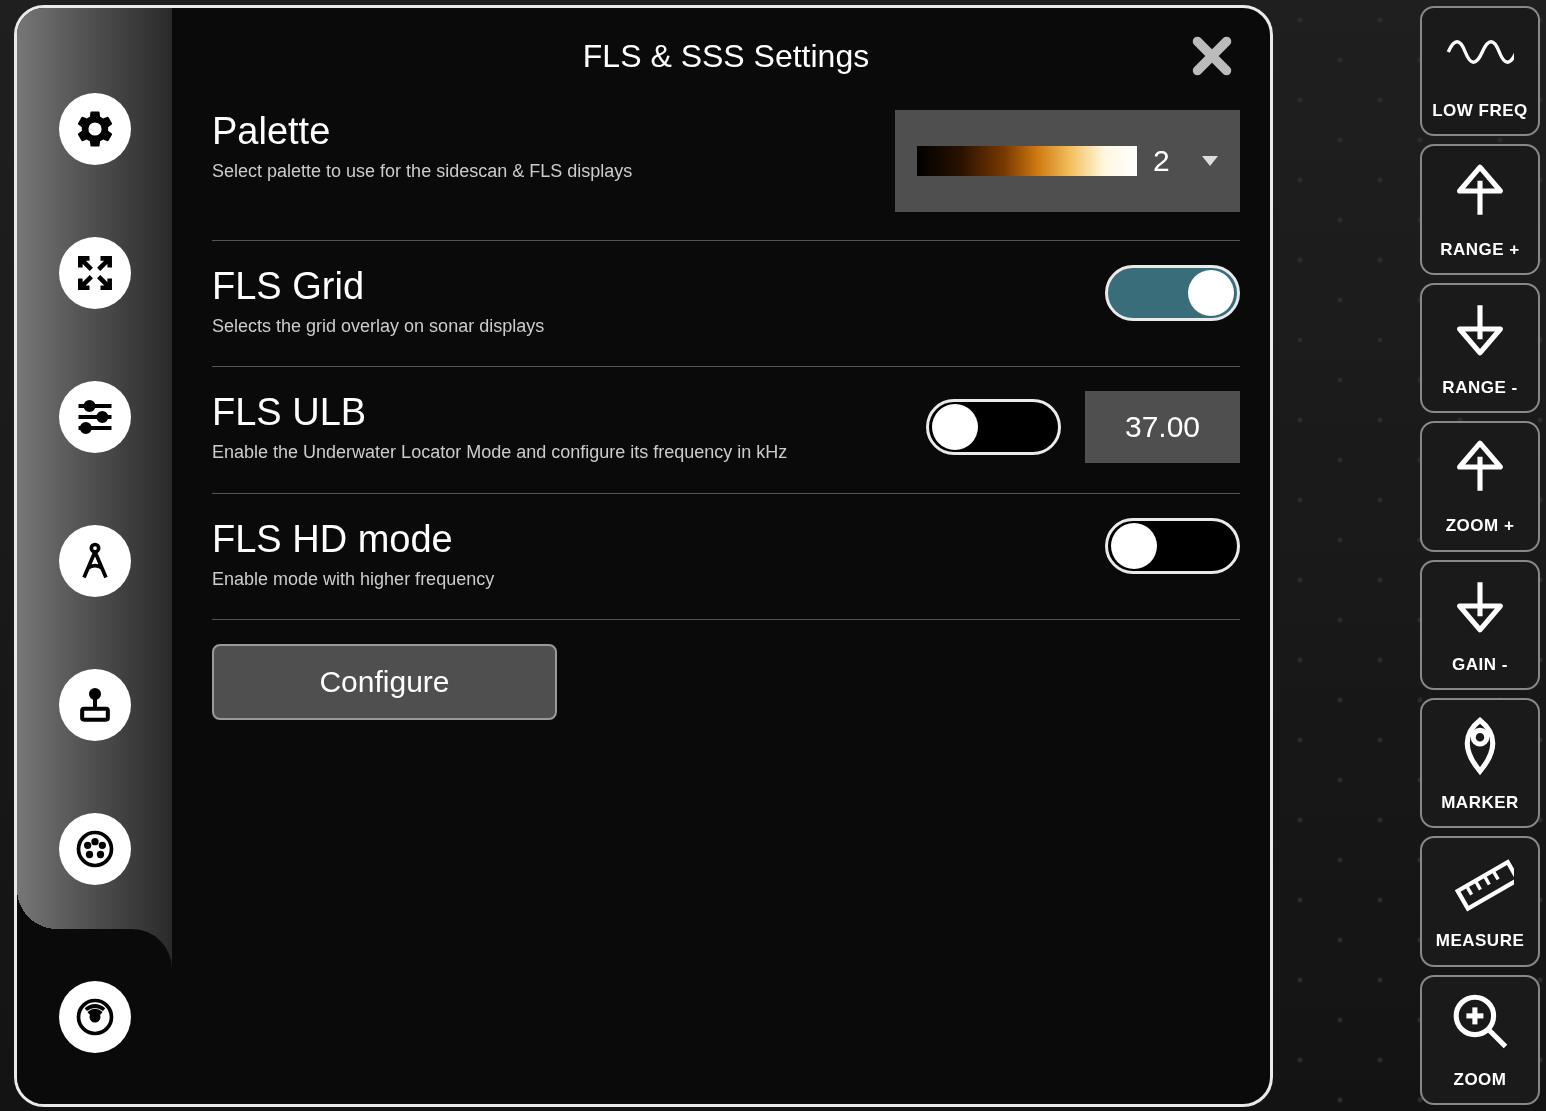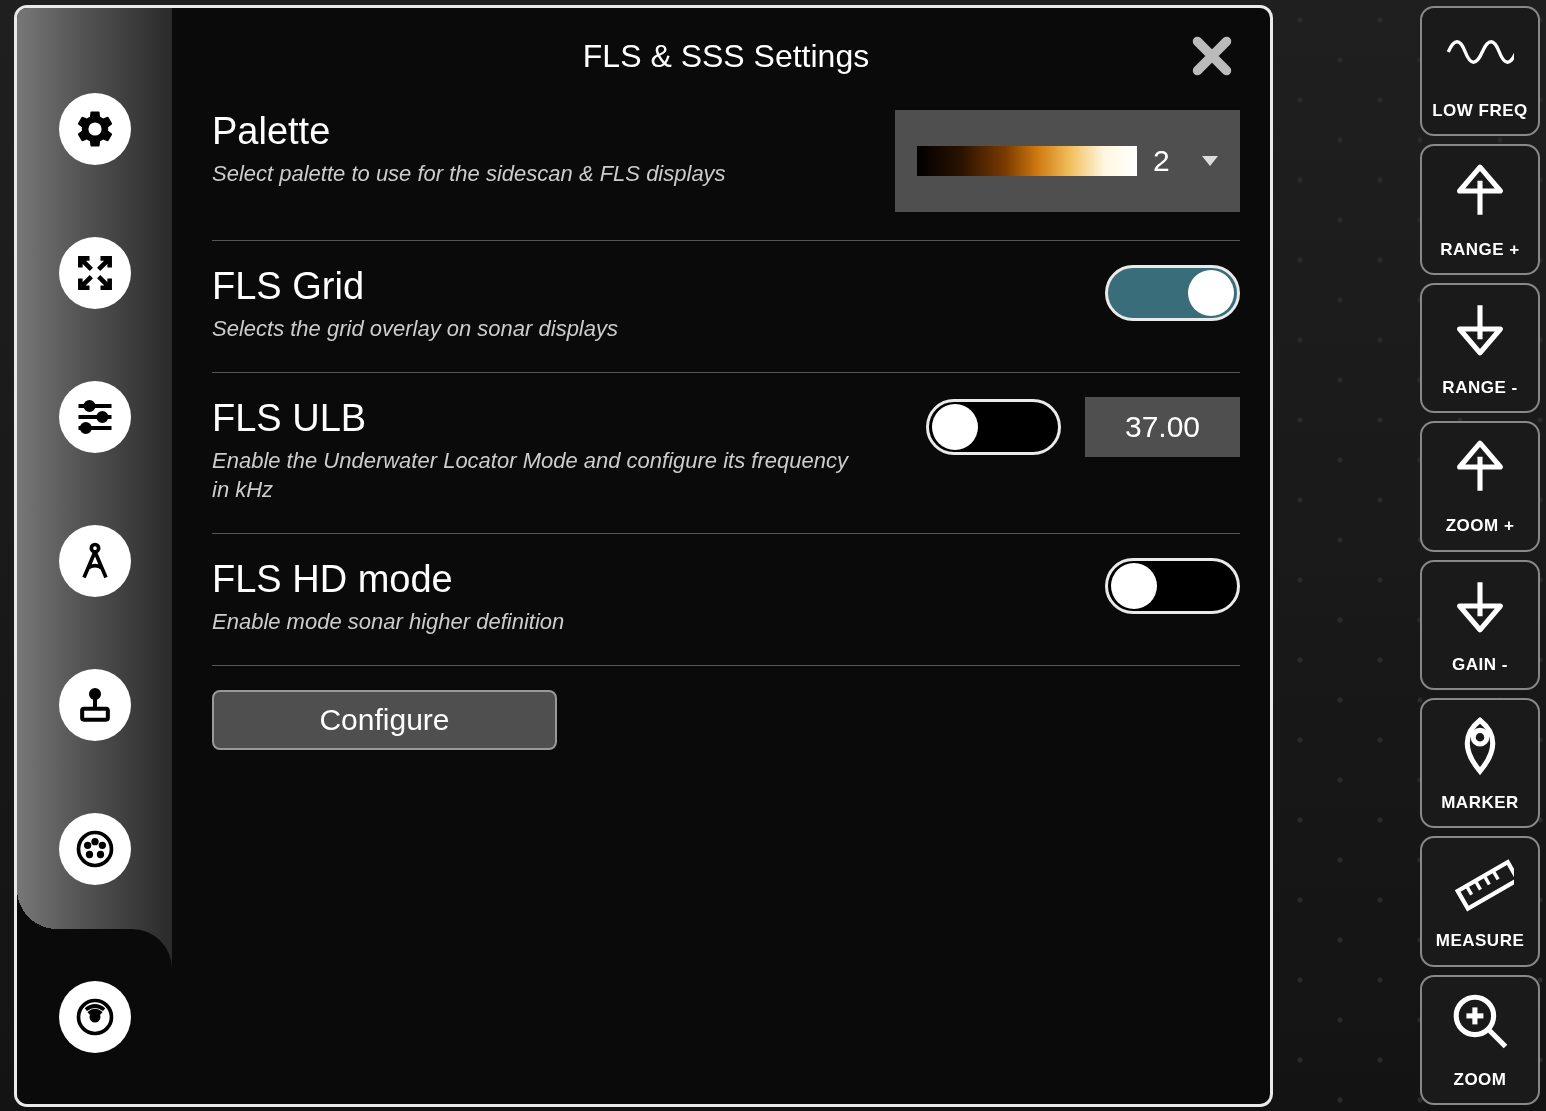--- a/index.html
+++ b/index.html
@@ -30,21 +30,21 @@
   width: 100%; height: 100%;
   z-index: 1;
 }
 
 
 .main-panel {
   position: absolute;
   left: 14px; top: 5px;
   width: 1259px; height: 1102px;
   border: 3px solid #eaeaea;
-  border-radius: 13px;
+  border-radius: 30px;
   background: #0a0a0a;
   overflow: hidden;
 }
 
 
 .sidebar {
   position: absolute;
   left: 0; top: 0; bottom: 0;
   width: 155px;
   background: linear-gradient(to right, #777 0%, #555 40%, #2a2a2a 100%);
@@ -123,25 +123,24 @@
 }
 .section:last-of-type { border-bottom: none; }
 .section .text { flex: 1; }
 .section h2 {
   font-size: 38px;
   font-weight: 400;
   color: #fff;
   margin-bottom: 6px;
 }
 .section p {
-  font-size: 22px;
+  font-size: 18px;
   color: #ccc;
   line-height: 1.35;
   max-width: 640px;
-  font-style: italic;
 }
 .section .controls {
   display: flex;
   align-items: center;
   gap: 24px;
   min-width: 300px;
   justify-content: flex-end;
 }
 
 
@@ -185,31 +184,31 @@
   top: 2px;
   width: 46px; height: 46px;
   border-radius: 50%;
   background: #fff;
 }
 .toggle.on .knob { right: 3px; }
 .toggle.off .knob { left: 3px; }
 
 
 .num-field {
-  width: 155px; height: 60px;
+  width: 155px; height: 72px;
   background: #4f4f4f;
   display: flex;
   align-items: center; justify-content: center;
   font-size: 30px;
   color: #fff;
 }
 
 
 .config-btn {
-  width: 345px; height: 60px;
+  width: 345px; height: 76px;
   background: #4f4f4f;
   border: 2px solid #999;
   border-radius: 8px;
   display: flex;
   align-items: center; justify-content: center;
   font-size: 30px;
   color: #fff;
   cursor: pointer;
 }
 
@@ -374,21 +373,21 @@
           <div class="toggle off">
             <div class="knob"></div>
           </div>
           <div class="num-field">37.00</div>
         </div>
       </div>
 
       <div class="section">
         <div class="text">
           <h2>FLS HD mode</h2>
-          <p>Enable mode sonar higher definition</p>
+          <p>Enable mode with higher frequency</p>
         </div>
         <div class="controls">
           <div class="toggle off">
             <div class="knob"></div>
           </div>
         </div>
       </div>
 
       <div class="section">
         <div class="controls">

